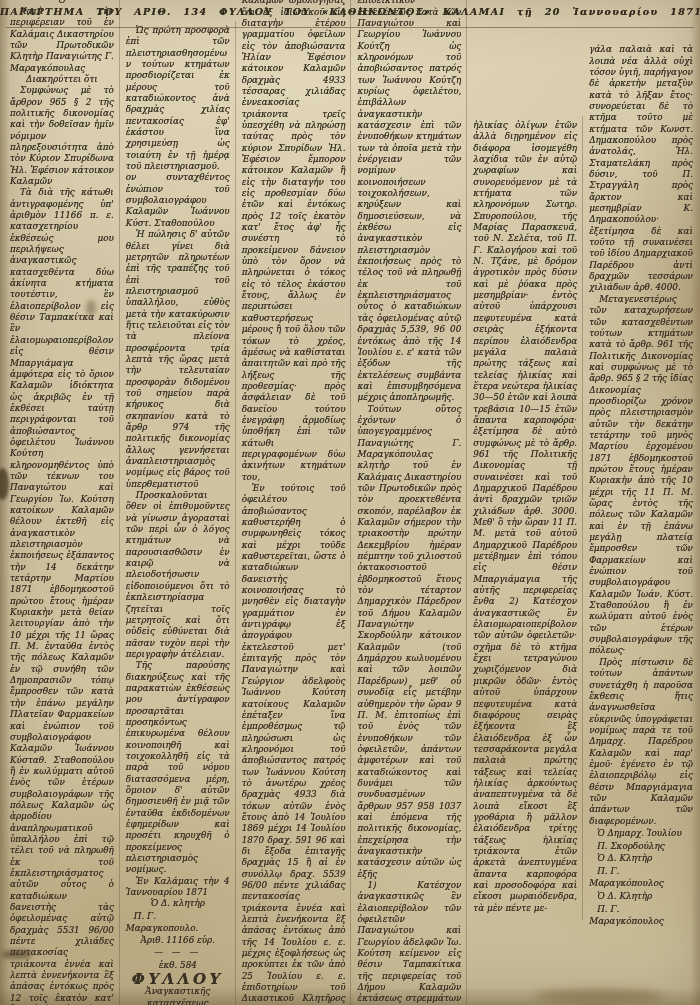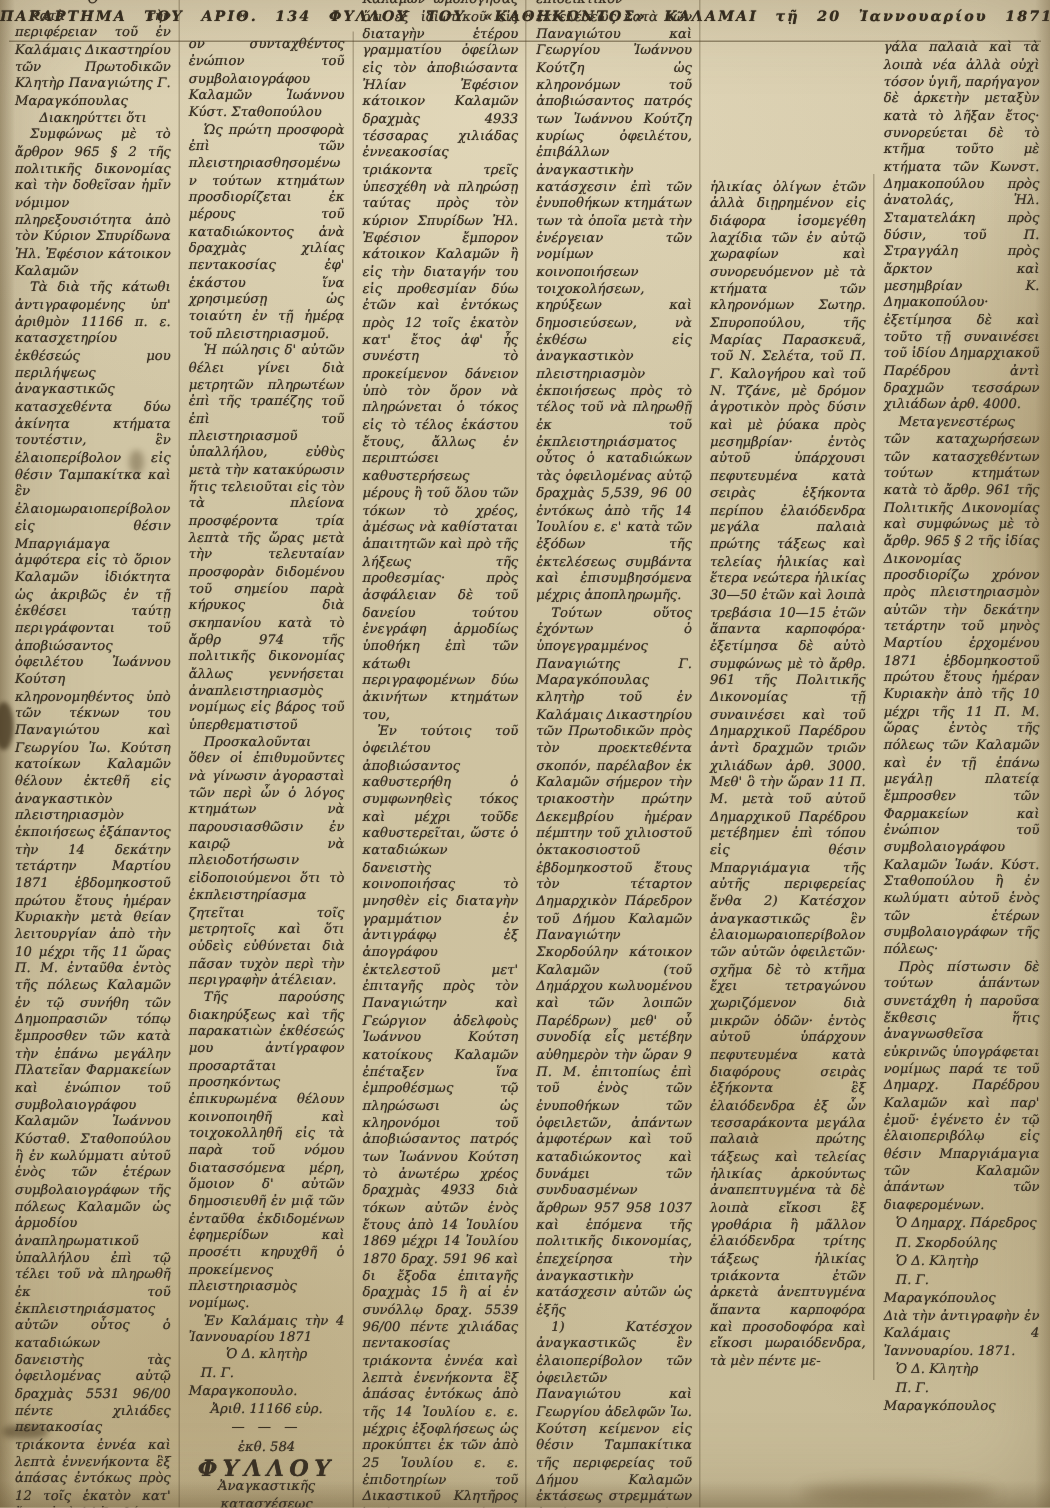--- a/index.html
+++ b/index.html
@@ -86,22 +86,22 @@
         <div class="blk s-numrule"></div>
         <div class="blk s-ch">ΠΡΩΤΗ</div>
         <div class="blk s-c">Διακήρυξις πλειστηριασμοῦ</div>
         <div class="blk s-c">Ὁ</div>
         <div class="blk s-p">Κατὰ τὴν περιφέρειαν τοῦ ἐν Καλάμαις Δικαστηρίου τῶν Πρωτοδικῶν Κλητὴρ Παναγιώτης Γ. Μαραγκόπουλας</div>
         <div class="blk s-c">Διακηρύττει ὅτι</div>
         <div class="blk s-p">Συμφώνως μὲ τὸ ἄρθρον 965 § 2 τῆς πολιτικῆς δικονομίας καὶ τὴν δοθεῖσαν ἡμῖν νόμιμον πληρεξουσιότητα ἀπὸ τὸν Κύριον Σπυρίδωνα Ἠλ. Ἐφέσιον κάτοικον Καλαμῶν</div>
         <div class="blk s-p">Τὰ διὰ τῆς κάτωθι ἀντιγραφομένης ὑπ' ἀριθμὸν 11166 π. ε. κατασχετηρίου ἐκθέσεώς μου περιλήψεως ἀναγκαστικῶς κατασχεθέντα δύω ἀκίνητα κτήματα τουτέστιν, ἓν ἐλαιοπερίβολον εἰς θέσιν Ταμπακίτκα καὶ ἓν ἐλαιομωραιοπερίβολον εἰς θέσιν Μπαργιάμαγα ἀμφότερα εἰς τὸ ὅριον Καλαμῶν ἰδιόκτητα ὡς ἀκριβῶς ἐν τῇ ἐκθέσει ταύτῃ περιγράφονται τοῦ ἀποβιώσαντος ὀφειλέτου Ἰωάννου Κούτση κληρονομηθέντος ὑπὸ τῶν τέκνων του Παναγιώτου καὶ Γεωργίου Ἰω. Κούτση κατοίκων Καλαμῶν θέλουν ἐκτεθῆ εἰς ἀναγκαστικὸν πλειστηριασμὸν ἐκποιήσεως ἐξάπαντος τὴν 14 δεκάτην τετάρτην Μαρτίου 1871 ἑβδομηκοστοῦ πρώτου ἔτους ἡμέραν Κυριακὴν μετὰ θείαν λειτουργίαν ἀπὸ τὴν 10 μέχρι τῆς 11 ὥρας Π. Μ. ἐνταῦθα ἐντὸς τῆς πόλεως Καλαμῶν ἐν τῷ συνήθη τῶν Δημοπρασιῶν τόπῳ ἔμπροσθεν τῶν κατὰ τὴν ἐπάνω μεγάλην Πλατεῖαν Φαρμακείων καὶ ἐνώπιον τοῦ συμβολαιογράφου Καλαμῶν Ἰωάννου Κύσταθ. Σταθοπούλου ἢ ἐν κωλύμματι αὐτοῦ ἑνὸς τῶν ἑτέρων συμβολαιογράφων τῆς πόλεως Καλαμῶν ὡς ἁρμοδίου ἀναπληρωματικοῦ ὑπαλλήλου ἐπὶ τῷ τέλει τοῦ νὰ πληρωθῆ ἐκ τοῦ ἐκπλειστηριάσματος αὐτῶν οὗτος ὁ καταδιώκων δανειστὴς τὰς ὀφειλομένας αὐτῷ δραχμὰς 5531 96/00 πέντε χιλιάδες πεντακοσίας τριάκοντα ἐννέα καὶ λεπτὰ ἐννενήκοντα ἓξ ἁπάσας ἐντόκως πρὸς 12 τοῖς ἑκατὸν κατ' ἔτος ἀπὸ 14 Ἰουλίου π. ε. καὶ τὰ ἔξοδα τῆς ἐκτελέσεως συμβάντα καὶ ἐπισυμβησόμενα μέχρις ἐξοφλήσεως τοῦ ἐκτελουμένου ὑπ' ἄριθ. 17808 1869 εἰς διαταγὴν γραμμάτι-</div>
       </div>
     <div class="col">
+        <div class="blk s-p">Ὡς πρώτη προσφορὰ ἐπὶ τῶν πλειστηριασθησομένων τούτων κτημάτων προσδιορίζεται ἐκ μέρους τοῦ καταδιώκοντος ἀνὰ δραχμὰς χιλίας πεντακοσίας ἐφ' ἑκάστου ἵνα χρησιμεύσῃ ὡς τοιαύτη ἐν τῇ ἡμέρᾳ τοῦ πλειστηριασμοῦ.</div>
         <div class="blk s-cont">ον συνταχθέντος ἐνώπιον τοῦ συμβολαιογράφου Καλαμῶν Ἰωάννου Κύστ. Σταθοπούλου</div>
-        <div class="blk s-p">Ὡς πρώτη προσφορὰ ἐπὶ τῶν πλειστηριασθησομένων τούτων κτημάτων προσδιορίζεται ἐκ μέρους τοῦ καταδιώκοντος ἀνὰ δραχμὰς χιλίας πεντακοσίας ἐφ' ἑκάστου ἵνα χρησιμεύσῃ ὡς τοιαύτη ἐν τῇ ἡμέρᾳ τοῦ πλειστηριασμοῦ.</div>
         <div class="blk s-p">Ἡ πώλησις δ' αὐτῶν θέλει γίνει διὰ μετρητῶν πληρωτέων ἐπὶ τῆς τραπέζης τοῦ ἐπὶ τοῦ πλειστηριασμοῦ ὑπαλλήλου, εὐθὺς μετὰ τὴν κατακύρωσιν ἥτις τελειοῦται εἰς τὸν τὰ πλείονα προσφέροντα τρία λεπτὰ τῆς ὥρας μετὰ τὴν τελευταίαν προσφορὰν διδομένου τοῦ σημείου παρὰ κήρυκος διὰ σκηπανίου κατὰ τὸ ἄρθρ 974 τῆς πολιτικῆς δικονομίας ἄλλως γεννήσεται ἀναπλειστηριασμὸς νομίμως εἰς βάρος τοῦ ὑπερθεματιστοῦ</div>
         <div class="blk s-p">Προσκαλοῦνται ὅθεν οἱ ἐπιθυμοῦντες νὰ γίνωσιν ἀγορασταὶ τῶν περὶ ὧν ὁ λόγος κτημάτων νὰ παρουσιασθῶσιν ἐν καιρῷ νὰ πλειοδοτήσωσιν εἰδοποιούμενοι ὅτι τὸ ἐκπλειστηρίασμα ζητεῖται τοῖς μετρητοῖς καὶ ὅτι οὐδεὶς εὐθύνεται διὰ πᾶσαν τυχὸν περὶ τὴν περιγραφὴν ἀτέλειαν.</div>
         <div class="blk s-p">Τῆς παρούσης διακηρύξεως καὶ τῆς παρακατιὼν ἐκθέσεώς μου ἀντίγραφον προσαρτᾶται προσηκόντως ἐπικυρωμένα θέλουν κοινοποιηθῆ καὶ τοιχοκολληθῆ εἰς τὰ παρὰ τοῦ νόμου διατασσόμενα μέρη, ὅμοιον δ' αὐτῶν δημοσιευθῆ ἐν μιᾷ τῶν ἐνταῦθα ἐκδιδομένων ἐφημερίδων καὶ προσέτι κηρυχθῆ ὁ προκείμενος πλειστηριασμὸς νομίμως.</div>
         <div class="blk s-date">Ἐν Καλάμαις τὴν 4 Ἰαννουαρίου 1871</div>
         <div class="blk s-c">Ὁ Δ. κλητὴρ</div>
         <div class="blk s-sig">Π. Γ. Μαραγκοπουλο.</div>
         <div class="blk s-c">Ἀριθ. 11166 εὑρ.</div>
         <div class="blk s-rule">— — —</div>
         <div class="blk s-c">ἐκθ. 584</div>
         <div class="blk s-ch">ΦΥΛΛΟΥ</div>
@@ -116,23 +116,22 @@
         <div class="blk s-p">Τούτων οὕτος ἐχόντων ὁ ὑπογεγραμμένος Παναγιώτης Γ. Μαραγκόπουλας κλητὴρ τοῦ ἐν Καλάμαις Δικαστηρίου τῶν Πρωτοδικῶν πρὸς τὸν προεκτεθέντα σκοπόν, παρέλαβον ἐκ Καλαμῶν σήμερον τὴν τριακοστὴν πρώτην Δεκεμβρίου ἡμέραν πέμπτην τοῦ χιλιοστοῦ ὀκτακοσιοστοῦ ἑβδομηκοστοῦ ἔτους τὸν τέταρτον Δημαρχικὸν Πάρεδρον τοῦ Δήμου Καλαμῶν Παναγιώτην Σκορδούλην κάτοικον Καλαμῶν (τοῦ Δημάρχου κωλυομένου καὶ τῶν λοιπῶν Παρέδρων) μεθ' οὗ συνοδίᾳ εἷς μετέβην αὐθημερὸν τὴν ὥραν 9 Π. Μ. ἐπιτοπίως ἐπὶ τοῦ ἑνὸς τῶν ἐνυποθήκων τῶν ὀφειλετῶν, ἀπάντων ἀμφοτέρων καὶ τοῦ καταδιώκοντος καὶ δυνάμει τῶν συνδυασμένων ἄρθρων 957 958 1037 καὶ ἑπόμενα τῆς πολιτικῆς δικονομίας, ἐπεχείρησα τὴν ἀναγκαστικὴν κατάσχεσιν αὐτῶν ὡς ἑξῆς</div>
         <div class="blk s-p">1) Κατέσχον ἀναγκαστικῶς ἓν ἐλαιοπερίβολον τῶν ὀφειλετῶν Παναγιώτου καὶ Γεωργίου ἀδελφῶν Ἰω. Κούτση κείμενον εἰς θέσιν Ταμπακίτικα τῆς περιφερείας τοῦ Δήμου Καλαμῶν ἐκτάσεως στρεμμάτων ὀκτὼ περίπου περιφραγμένον γύρωθεν διὰ ξηροτοίχου καὶ διῃρημένον εἰς δύω ἄνισα τμήματα πεφυτευμένα κατὰ σειρὰς μὲ ἐλαιόδενδρα</div>
       </div>
     <div class="col">
         <div class="blk s-cont">ἡλικίας ὀλίγων ἐτῶν ἀλλὰ διῃρημένον εἰς διάφορα ἰσομεγέθη λαχίδια τῶν ἐν αὐτῷ χωραφίων καὶ συνορευόμενον μὲ τὰ κτήματα τῶν κληρονόμων Σωτηρ. Σπυροπούλου, τῆς Μαρίας Παρασκευᾶ, τοῦ Ν. Σελέτα, τοῦ Π. Γ. Καλογήρου καὶ τοῦ Ν. Τζάνε, μὲ δρόμον ἀγροτικὸν πρὸς δύσιν καὶ μὲ ῥύακα πρὸς μεσημβρίαν· ἐντὸς αὐτοῦ ὑπάρχουσι πεφυτευμένα κατὰ σειρὰς ἑξήκοντα περίπου ἐλαιόδενδρα μεγάλα παλαιὰ πρώτης τάξεως καὶ τελείας ἡλικίας καὶ ἕτερα νεώτερα ἡλικίας 30—50 ἐτῶν καὶ λοιπὰ τρεβάσια 10—15 ἐτῶν ἅπαντα καρποφόρα· ἐξετίμησα δὲ αὐτὸ συμφώνως μὲ τὸ ἄρθρ. 961 τῆς Πολιτικῆς Δικονομίας τῇ συναινέσει καὶ τοῦ Δημαρχικοῦ Παρέδρου ἀντὶ δραχμῶν τριῶν χιλιάδων ἀρθ. 3000. Μεθ' ὃ τὴν ὥραν 11 Π. Μ. μετὰ τοῦ αὐτοῦ Δημαρχικοῦ Παρέδρου μετέβημεν ἐπὶ τόπου εἰς θέσιν Μπαργιάμαγια τῆς αὐτῆς περιφερείας ἔνθα 2) Κατέσχον ἀναγκαστικῶς ἓν ἐλαιομωραιοπερίβολον τῶν αὐτῶν ὀφειλετῶν· σχῆμα δὲ τὸ κτῆμα ἔχει τετραγώνου χωριζόμενον διὰ μικρῶν ὁδῶν· ἐντὸς αὐτοῦ ὑπάρχουν πεφυτευμένα κατὰ διαφόρους σειρὰς ἑξήκοντα ἓξ ἐλαιόδενδρα ἐξ ὧν τεσσαράκοντα μεγάλα παλαιὰ πρώτης τάξεως καὶ τελείας ἡλικίας ἀρκούντως ἀναπεπτυγμένα τὰ δὲ λοιπὰ εἴκοσι ἓξ γροθάρια ἢ μᾶλλον ἐλαιόδενδρα τρίτης τάξεως ἡλικίας τριάκοντα ἐτῶν ἀρκετὰ ἀνεπτυγμένα ἅπαντα καρποφόρα καὶ προσοδοφόρα καὶ εἴκοσι μωραιόδενδρα, τὰ μὲν πέντε με-</div>
       </div>
     <div class="col">
         <div class="blk s-cont">γάλα παλαιὰ καὶ τὰ λοιπὰ νέα ἀλλὰ οὐχὶ τόσον ὑγιῆ, παρήγαγον δὲ ἀρκετὴν μεταξὺν κατὰ τὸ λῆξαν ἔτος· συνορεύεται δὲ τὸ κτῆμα τοῦτο μὲ κτήματα τῶν Κωνστ. Δημακοπούλου πρὸς ἀνατολάς, Ἠλ. Σταματελάκη πρὸς δύσιν, τοῦ Π. Στραγγάλη πρὸς ἄρκτον καὶ μεσημβρίαν Κ. Δημακοπούλου· ἐξετίμησα δὲ καὶ τοῦτο τῇ συναινέσει τοῦ ἰδίου Δημαρχιακοῦ Παρέδρου ἀντὶ δραχμῶν τεσσάρων χιλιάδων ἀρθ. 4000.</div>
         <div class="blk s-p">Μεταγενεστέρως τῶν καταχωρήσεων τῶν κατασχεθέντων τούτων κτημάτων κατὰ τὸ ἄρθρ. 961 τῆς Πολιτικῆς Δικονομίας καὶ συμφώνως μὲ τὸ ἄρθρ. 965 § 2 τῆς ἰδίας Δικονομίας προσδιορίζω χρόνον πρὸς πλειστηριασμὸν αὐτῶν τὴν δεκάτην τετάρτην τοῦ μηνὸς Μαρτίου ἐρχομένου 1871 ἑβδομηκοστοῦ πρώτου ἔτους ἡμέραν Κυριακὴν ἀπὸ τῆς 10 μέχρι τῆς 11 Π. Μ. ὥρας ἐντὸς τῆς πόλεως τῶν Καλαμῶν καὶ ἐν τῇ ἐπάνω μεγάλῃ πλατείᾳ ἔμπροσθεν τῶν Φαρμακείων καὶ ἐνώπιον τοῦ συμβολαιογράφου Καλαμῶν Ἰωάν. Κύστ. Σταθοπούλου ἢ ἐν κωλύματι αὐτοῦ ἑνὸς τῶν ἑτέρων συμβολαιογράφων τῆς πόλεως·</div>
         <div class="blk s-p">Πρὸς πίστωσιν δὲ τούτων ἁπάντων συνετάχθη ἡ παροῦσα ἔκθεσις ἥτις ἀναγνωσθεῖσα εὐκρινῶς ὑπογράφεται νομίμως παρά τε τοῦ Δημαρχ. Παρέδρου Καλαμῶν καὶ παρ' ἐμοῦ· ἐγένετο ἐν τῷ ἐλαιοπεριβόλῳ εἰς θέσιν Μπαργιάμαγια τῶν Καλαμῶν ἁπάντων τῶν διαφερομένων.</div>
-        <div class="blk s-sig">Ὁ Δημαρχ. Πάρεδρος</div>
+        <div class="blk s-sig">Ὁ Δημαρχ. Ἰουλίου</div>
         <div class="blk s-sig">Π. Σκορδούλης</div>
         <div class="blk s-sig">Ὁ Δ. Κλητὴρ</div>
         <div class="blk s-sig">Π. Γ. Μαραγκόπουλος</div>
-        <div class="blk s-cont">Διὰ τὴν ἀντιγραφὴν ἐν Καλάμαις 4 Ἰαννουαρίου. 1871.</div>
         <div class="blk s-sig">Ὁ Δ. Κλητὴρ</div>
         <div class="blk s-sig">Π. Γ. Μαραγκόπουλος</div>
         <div class="blk s-gap"></div>
       </div>
   </div>
 </div>
 
 </body></html>

